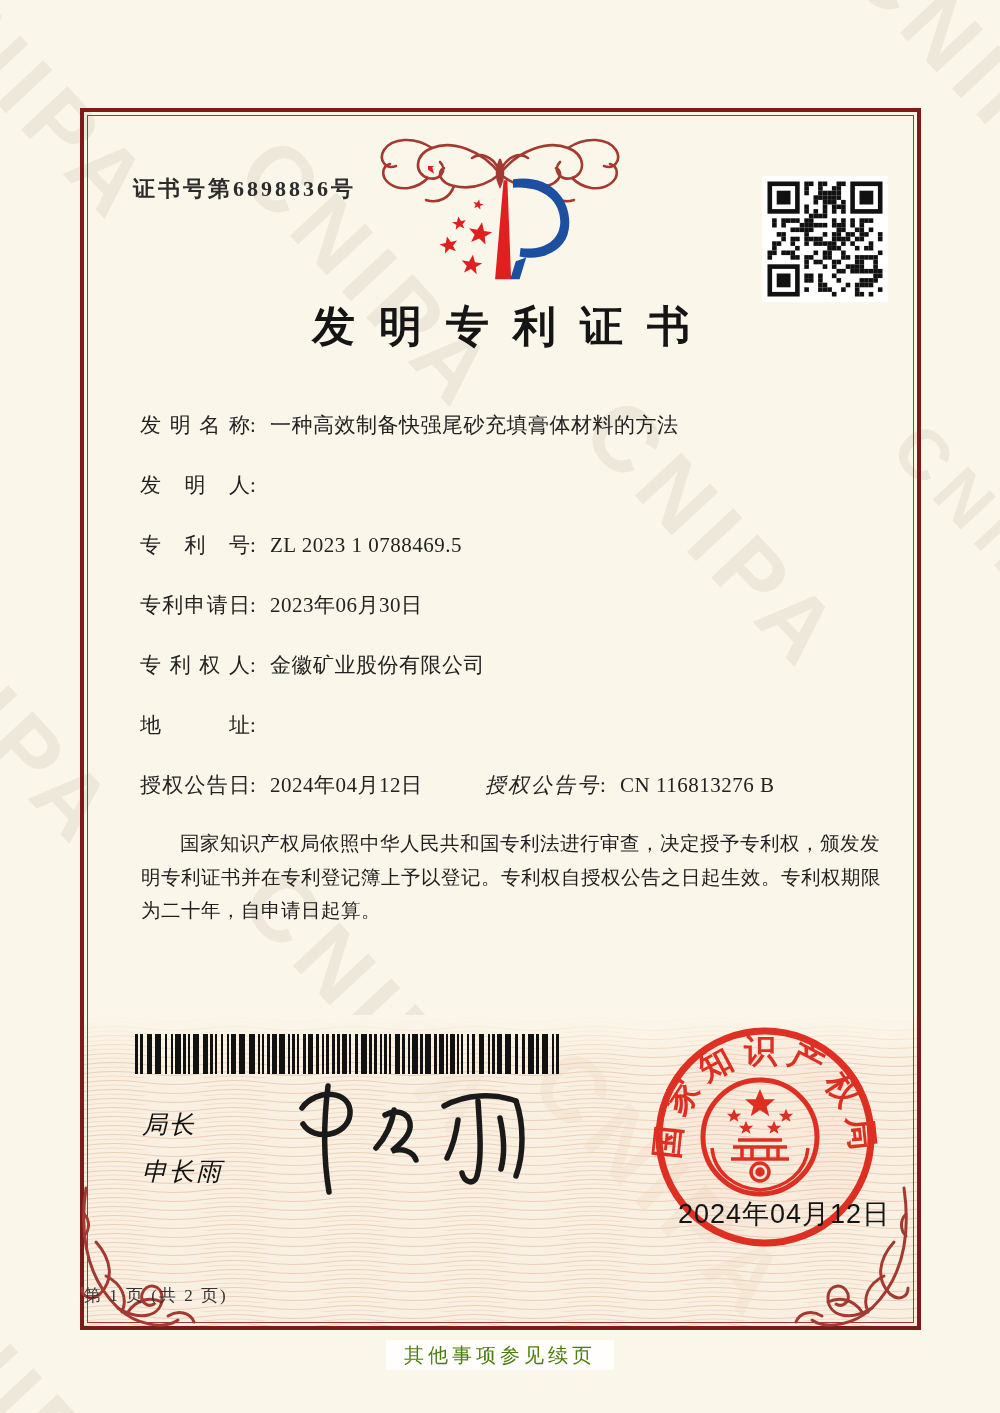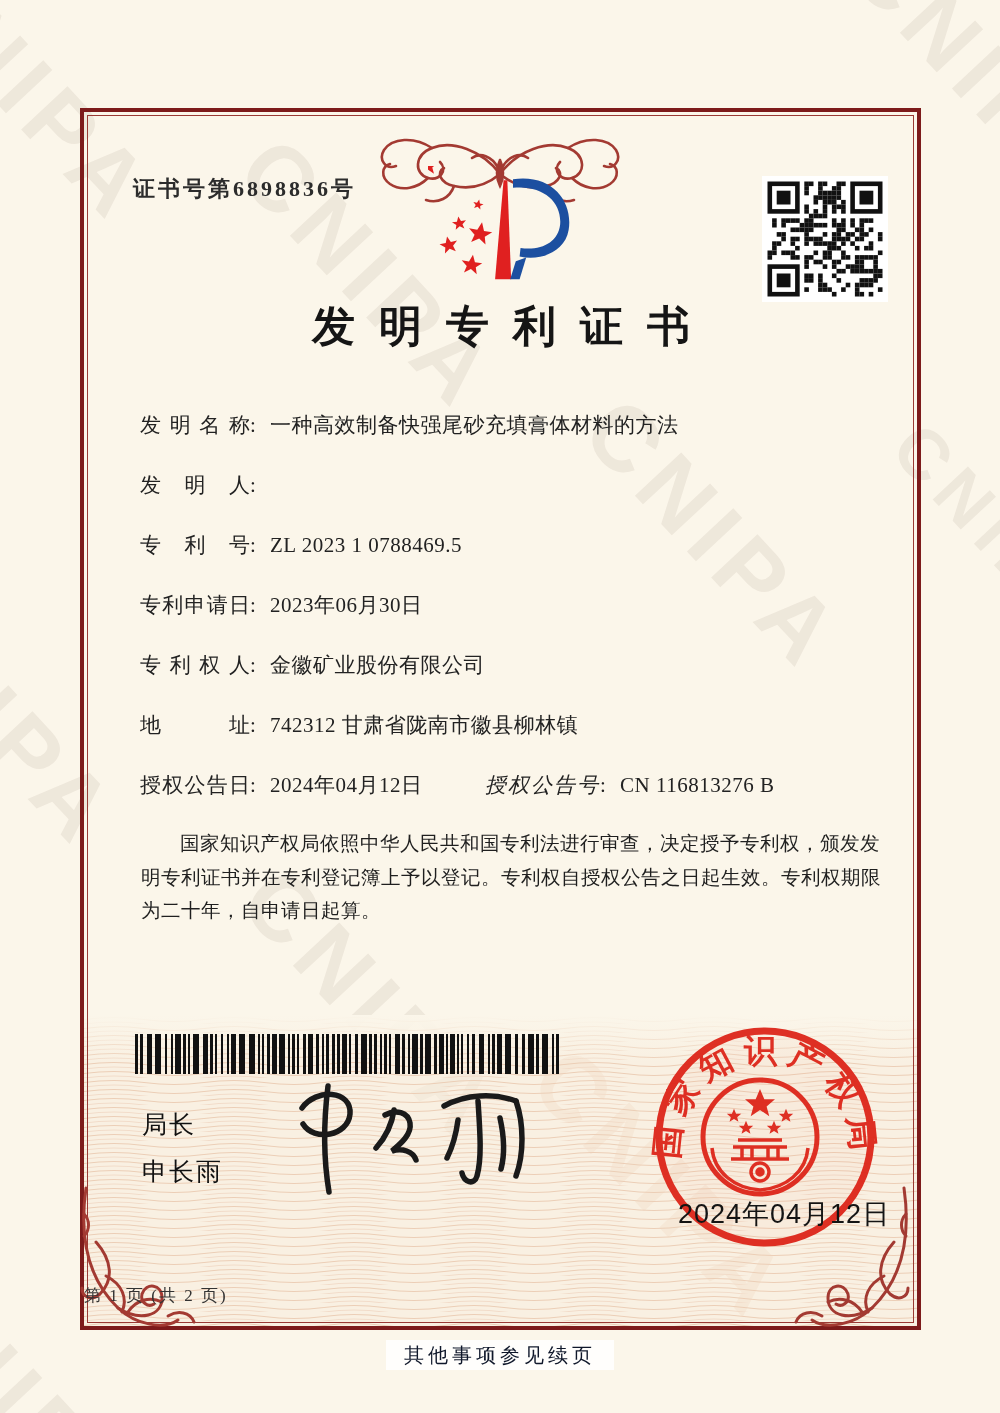--- a/index.html
+++ b/index.html
@@ -52,27 +52,27 @@
   .f-colon{display:inline-block;width:20px;flex:0 0 20px;}
   .f-value{white-space:nowrap;letter-spacing:0.5px;}
   .f-col2{position:absolute;left:345px;top:0;display:flex;align-items:baseline;}
   .f-col2 .f-label{width:auto;flex:0 0 auto;letter-spacing:2px;font-style:italic;}
   #paras{left:140px;top:826px;width:748px;font-size:19.5px;line-height:1.72;color:#1f1f1f;letter-spacing:0.5px;}
   #paras p{margin:1px;text-indent:2em;}
   #paras p + p{margin-top:3px;}
   #barcode{left:135px;top:1034px;}
   #signer{left:142px;top:1108px;font-family:"Liberation Sans","DejaVu Sans",sans-serif;
     font-size:25px;color:#111;}
-  #signer div{margin-bottom:14px;letter-spacing:2px;}
+  #signer div{margin-bottom:14px;letter-spacing:2px;font-style:italic;}
   #signature{left:272px;top:1052px;}
   #seal{left:650px;top:1022px;}
   #seal-date{left:678px;top:1196px;font-family:"Liberation Sans","DejaVu Sans",sans-serif;
     font-size:27px;color:#141414;letter-spacing:1px;z-index:6;}
   #page-no{left:84px;top:1284px;width:833px;text-align:left;font-size:17px;color:#333;letter-spacing:2px;}
-  #cont-note{left:0;top:1342px;width:1000px;text-align:center;font-size:20px;color:#0f172a;letter-spacing:4px;}
+  #cont-note{left:0;top:1342px;width:1000px;text-align:center;font-size:20px;color:#4d7c0f;letter-spacing:4px;}
   #cont-note span{background:rgba(255,255,255,0.85);padding:4px 18px;}
 </style>
 </head>
 <body>
 
 <div class="wm" style="left:-50px;top:-70px">CNIPA</div>
 <div class="wm" style="left:295px;top:118px">CNIPA</div>
 <div class="wm" style="left:905px;top:-85px">CNIPA</div>
 <div class="wm" style="left:640px;top:378px">CNIPA</div>
 <div class="wm small" style="left:935px;top:408px">CNIPA</div>
@@ -389,21 +389,20 @@
       <span class="f-value">2023年06月30日</span>
   </div>
   <div class="f-row">
     <span class="f-label">专利权人</span>
       <span class="f-colon">:</span>
       <span class="f-value">金徽矿业股份有限公司</span>
   </div>
   <div class="f-row">
     <span class="f-label">地址</span>
       <span class="f-colon">:</span>
-      <span class="f-value">742312 甘肃省陇南市徽县柳林镇</span>
   </div>
   <div class="f-row">
     <span class="f-label">授权公告日</span>
       <span class="f-colon">:</span>
       <span class="f-value">2024年04月12日</span>
     <span class="f-col2">
       <span class="f-label">授权公告号</span>
         <span class="f-colon">:</span>
         <span class="f-value">CN 116813276 B</span>
     </span>

